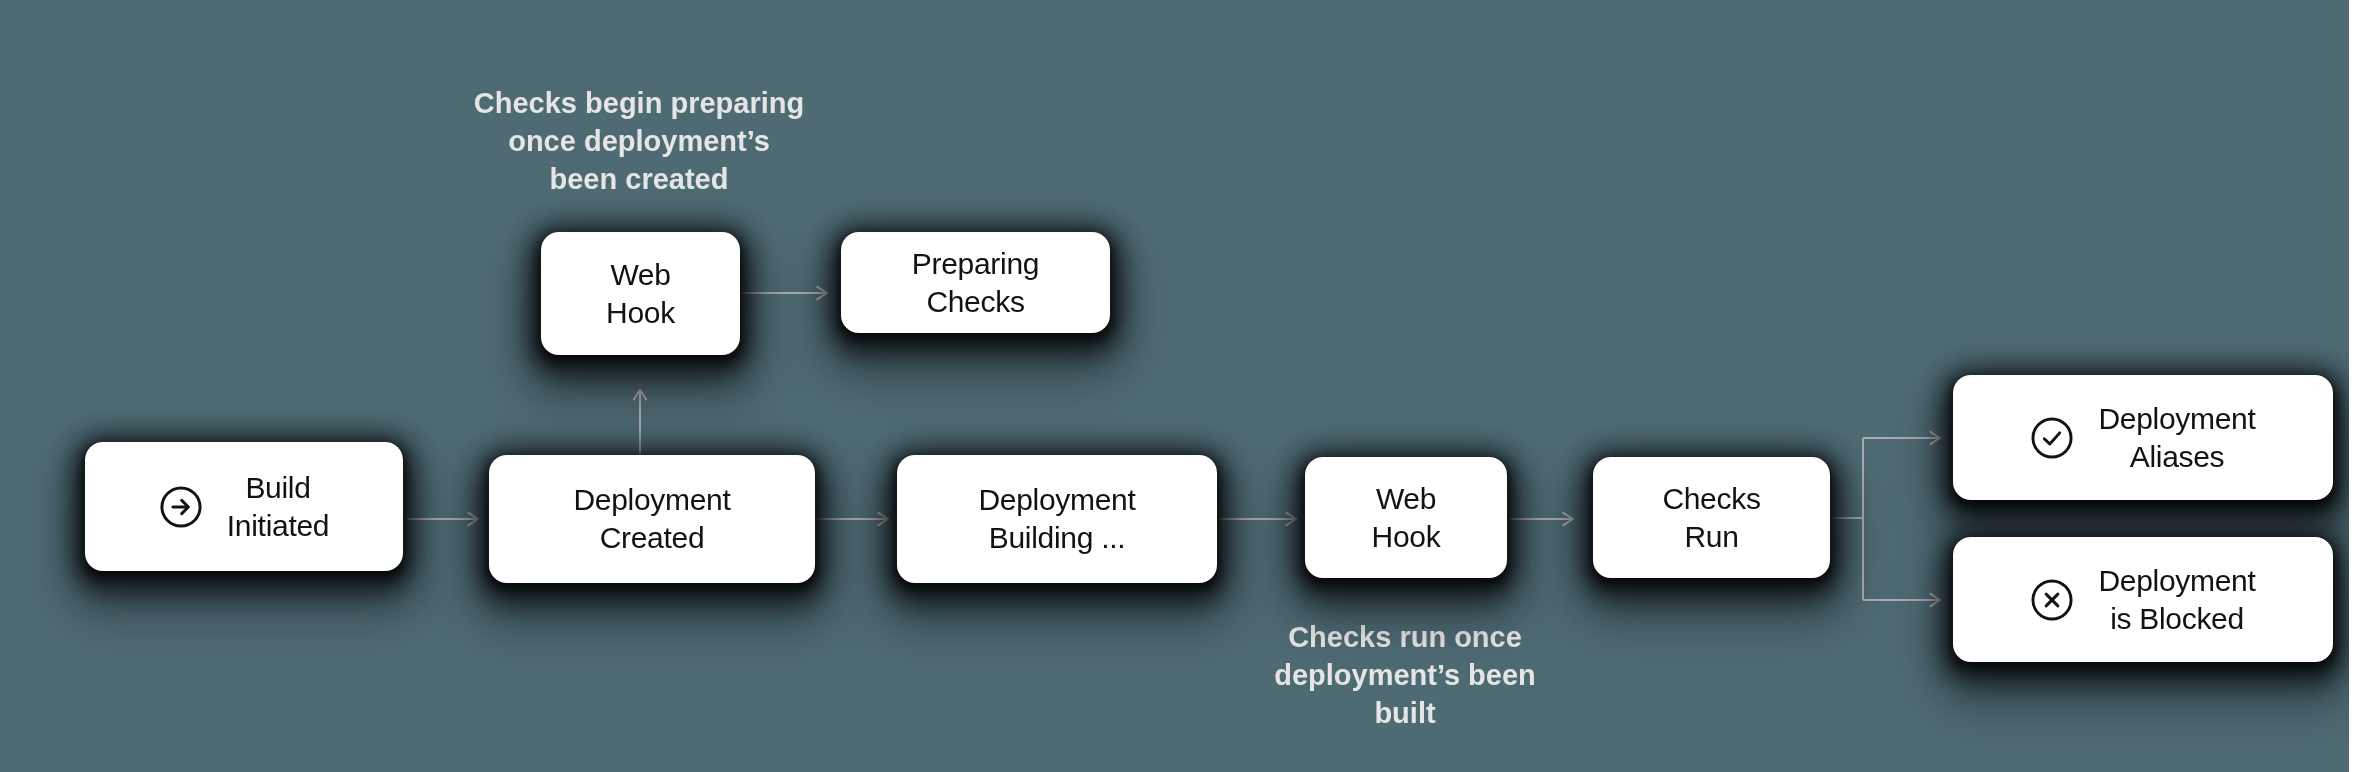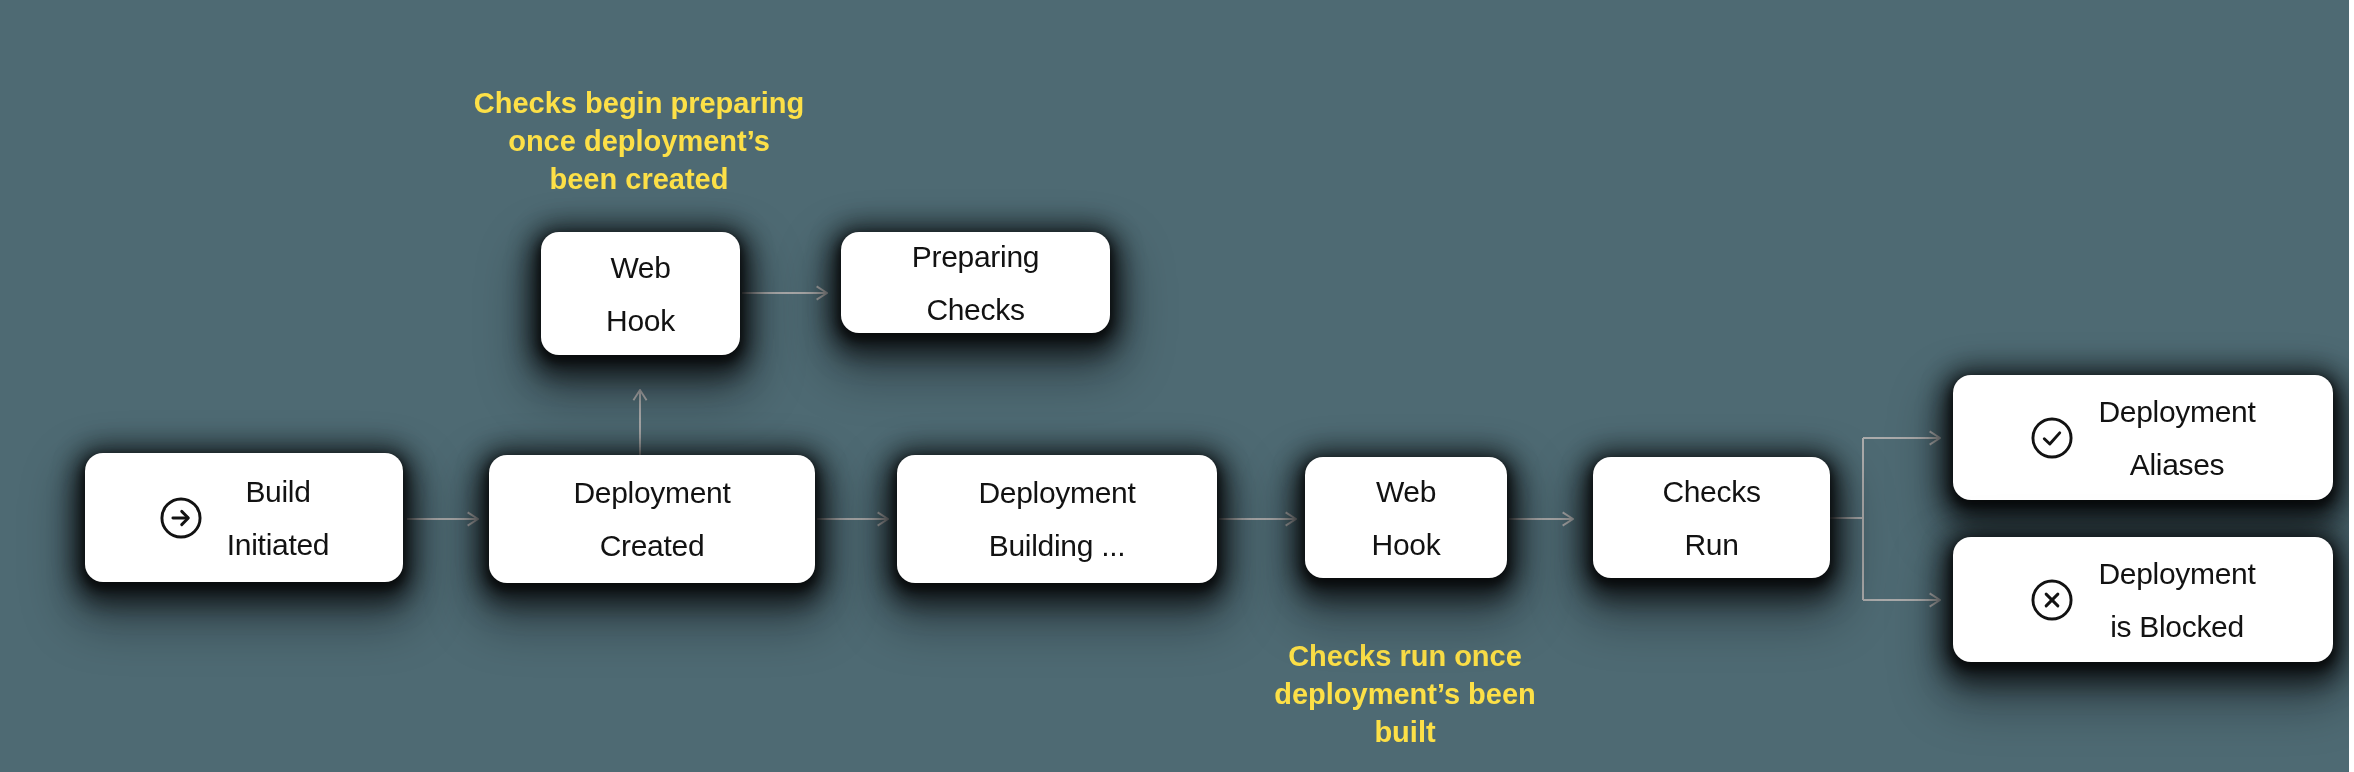--- a/index.html
+++ b/index.html
@@ -43,39 +43,39 @@
     justify-content: center;
     gap: 24px;
     box-shadow:
       0 5px 10px 2px rgba(8, 10, 11, 0.9),
       0 14px 26px 8px rgba(8, 10, 11, 0.62),
       0 0 22px 10px rgba(8, 10, 11, 0.45),
       0 26px 48px 16px rgba(8, 10, 11, 0.35);
   }
   .node-label {
     font-size: 30px;
-    line-height: 53px;
+    line-height: 38px;
     font-weight: 500;
     letter-spacing: -0.3px;
     color: #121212;
     text-align: center;
     white-space: pre-line;
   }
   .node-icon {
     flex: 0 0 auto;
     width: 44px;
     height: 44px;
     display: block;
   }
   .annotation {
     position: absolute;
     font-size: 29px;
     line-height: 38px;
     font-weight: 700;
-    color: #fde047;
+    color: #e5e5e5;
     text-align: center;
     white-space: pre-line;
   }
 </style>
 </head>
 <body>
 
 <div class="canvas">
 
   <svg class="connectors" viewBox="0 0 2354 772" xmlns="http://www.w3.org/2000/svg">
@@ -95,25 +95,25 @@
       <path d="M 1863 438 L 1863 600"></path>
       <path d="M 1863 438 L 1940 438" marker-end="url(#head)"></path>
       <path d="M 1863 600 L 1940 600" marker-end="url(#head)"></path>
     </g>
   </svg>
 
   <div class="annotation" style="left:429px; top:84px; width:420px;">Checks begin preparing
 once deployment’s
 been created</div>
 
-  <div class="annotation" style="left:1235px; top:637px; width:340px;">Checks run once
+  <div class="annotation" style="left:1235px; top:618px; width:340px;">Checks run once
 deployment’s been
 built</div>
 
-  <div class="node" style="left:85px; top:453px; width:318px; height:129px;">
+  <div class="node" style="left:85px; top:442px; width:318px; height:129px;">
     <svg class="node-icon" viewBox="0 0 24 24" fill="none" stroke="#121212" stroke-width="1.6" stroke-linecap="round" stroke-linejoin="round">
       <circle cx="12" cy="12" r="10.4"></circle>
       <path d="M 7.6 12 L 15.6 12"></path>
       <path d="M 12.4 8.4 L 16 12 L 12.4 15.6"></path>
     </svg>
     <span class="node-label">Build
 Initiated</span>
   </div>
 
   <div class="node" style="left:489px; top:455px; width:326px; height:128px;">

